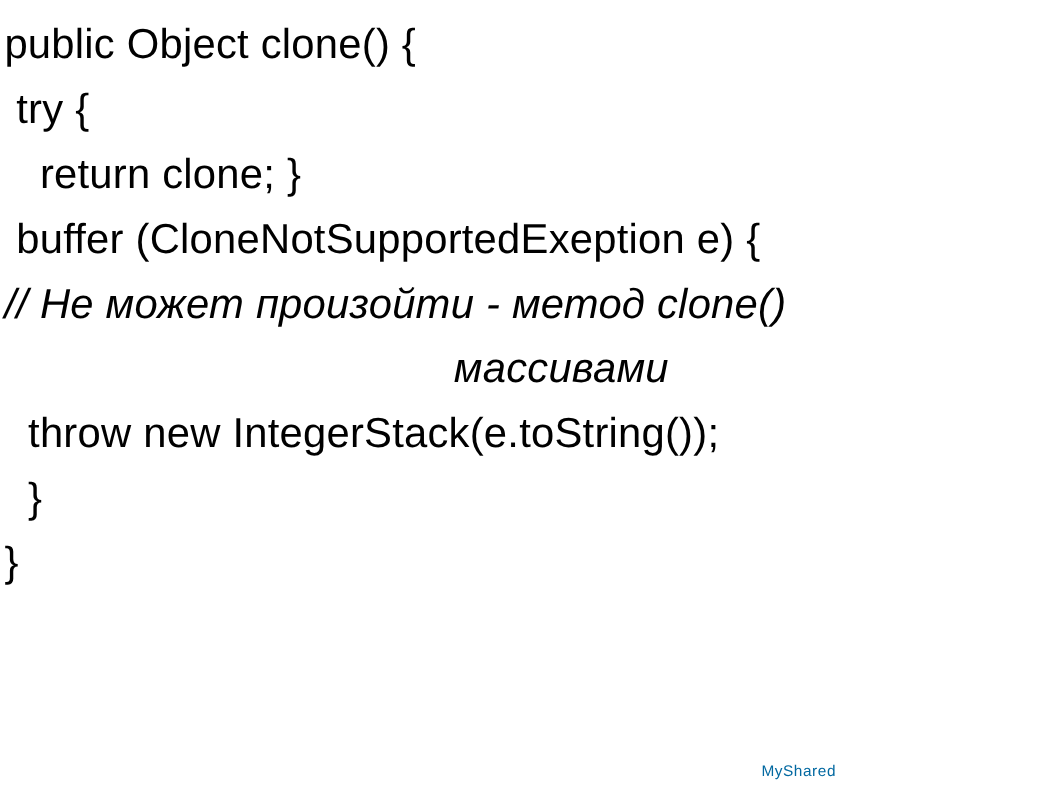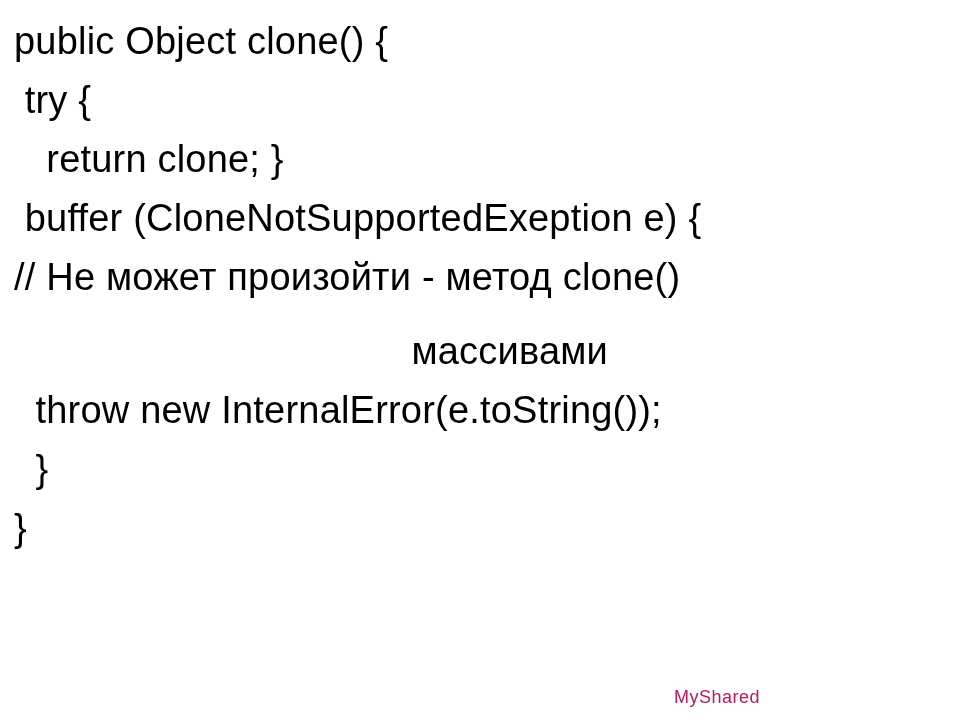--- a/index.html
+++ b/index.html
@@ -8,54 +8,54 @@
     width: 960px;
     height: 720px;
     background: #ffffff;
     font-family: Arial, Helvetica, sans-serif;
     overflow: hidden;
   }
   .slide {
     box-sizing: border-box;
     width: 772px;
     height: 720px;
-    padding: 12px 14px 12px 14px;
+    padding: 12px 14px 12px 4px;
     position: relative;
     color: #000000;
     font-size: 38px;
     line-height: 1.55;
     letter-spacing: 0.2px;
   }
   .line {
     white-space: pre;
   }
   .italic {
+    font-style: italic;
   }
   .right {
     text-align: right;
     padding-right: 150px;
-    margin-top: 16px;
   }
   .watermark {
     position: absolute;
     right: 12px;
     bottom: 8px;
-    font-size: 18px;
-    color: #be185d;
+    font-size: 14px;
+    color: #0369a1;
     letter-spacing: 0.5px;
   }
 </style>
 </head>
 <body>
 
 <div class="slide">
   <div class="line">public Object clone() {</div>
   <div class="line"> try {</div>
   <div class="line">   return clone; }</div>
   <div class="line"> buffer (CloneNotSupportedExeption e) {</div>
   <div class="line italic">// Не может произойти - метод clone()</div>
   <div class="line italic right">массивами</div>
-  <div class="line">  throw new InternalError(e.toString());</div>
+  <div class="line">  throw new IntegerStack(e.toString());</div>
   <div class="line">  }</div>
   <div class="line">}</div>
 
   <div class="watermark">MyShared</div>
 </div>
 
 </body></html>

